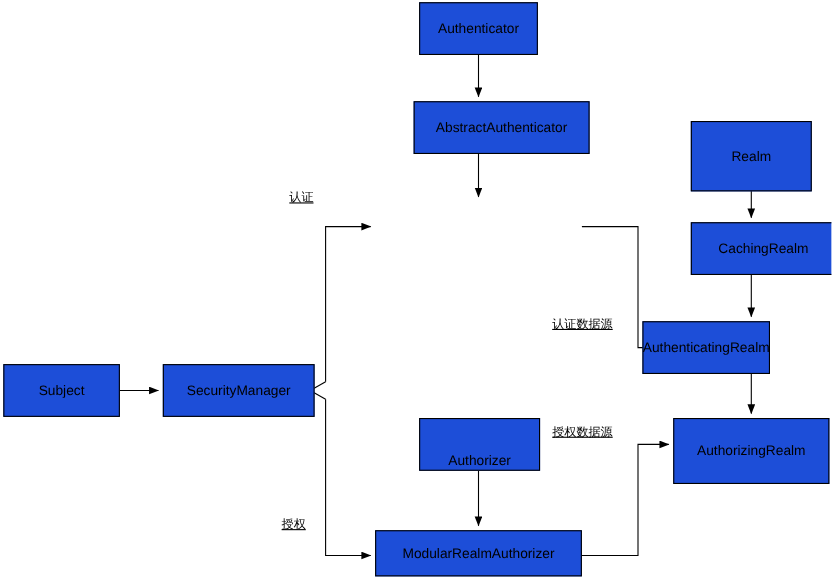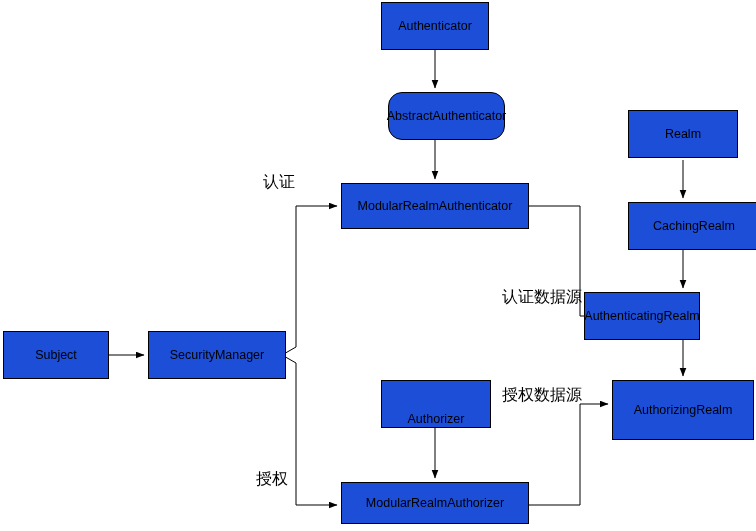--- a/index.html
+++ b/index.html
@@ -24,23 +24,24 @@
     font-size: 12.5px;
     display: flex;
     align-items: center;
     justify-content: center;
     text-align: center;
     line-height: 1.2;
     white-space: nowrap;
   }
   .edge-label {
     position: absolute;
-    font-size: 16px;
+    font-size: 11px;
     color: #000000;
     white-space: nowrap;
+    text-decoration: underline;
   }
   svg.edges {
     position: absolute;
     left: 0;
     top: 0;
     width: 756px;
     height: 531px;
     overflow: visible;
   }
 </style>
@@ -79,27 +80,24 @@
     <path d="M529,206 L580,206 L580,316 L608,316" stroke="#000000" fill="none" stroke-width="1" marker-end="url(#arrow)"></path>
 
     <path d="M529,505 L580,505 L580,404 L608,404" stroke="#000000" fill="none" stroke-width="1" marker-end="url(#arrow)"></path>
 
     <path d="M435,428 L435,478" stroke="#000000" fill="none" stroke-width="1" marker-end="url(#arrow)"></path>
   </svg>
 
   <div class="node" style="left:381px; top:2px; width:108px; height:48px;">
     <span>Authenticator</span>
   </div>
-  <div class="node" style="left:388px; top:92px; width:117px; height:48px;border-radius:14px;">
+  <div class="node" style="left:376px; top:92px; width:160px; height:48px;">
     <span>AbstractAuthenticator</span>
   </div>
-  <div class="node" style="left:341px; top:183px; width:188px; height:46px;">
-    <span>ModularRealmAuthenticator</span>
-  </div>
-  <div class="node" style="left:628px; top:110px; width:110px; height:48px;">
+  <div class="node" style="left:628px; top:110px; width:110px; height:64px;">
     <span>Realm</span>
   </div>
   <div class="node" style="left:628px; top:202px; width:132px; height:48px;">
     <span>CachingRealm</span>
   </div>
   <div class="node" style="left:584px; top:292px; width:116px; height:48px;">
     <span>AuthenticatingRealm</span>
   </div>
   <div class="node" style="left:612px; top:380px; width:142px; height:60px;">
     <span>AuthorizingRealm</span>

